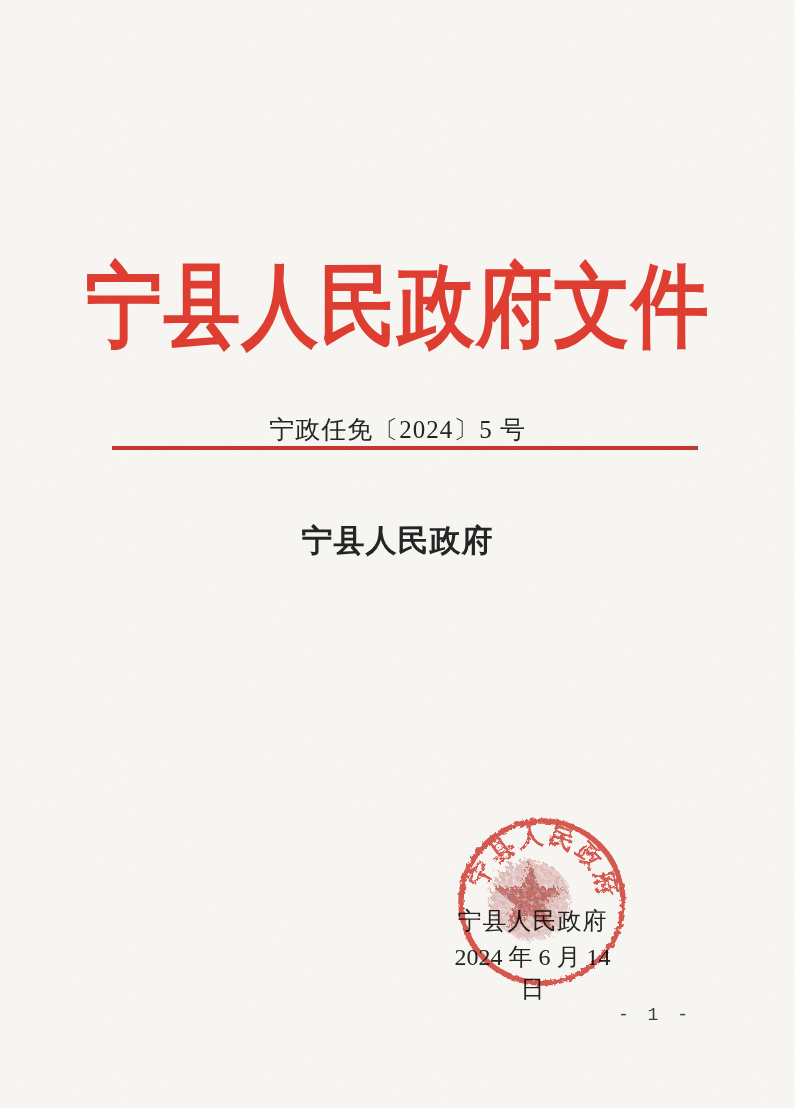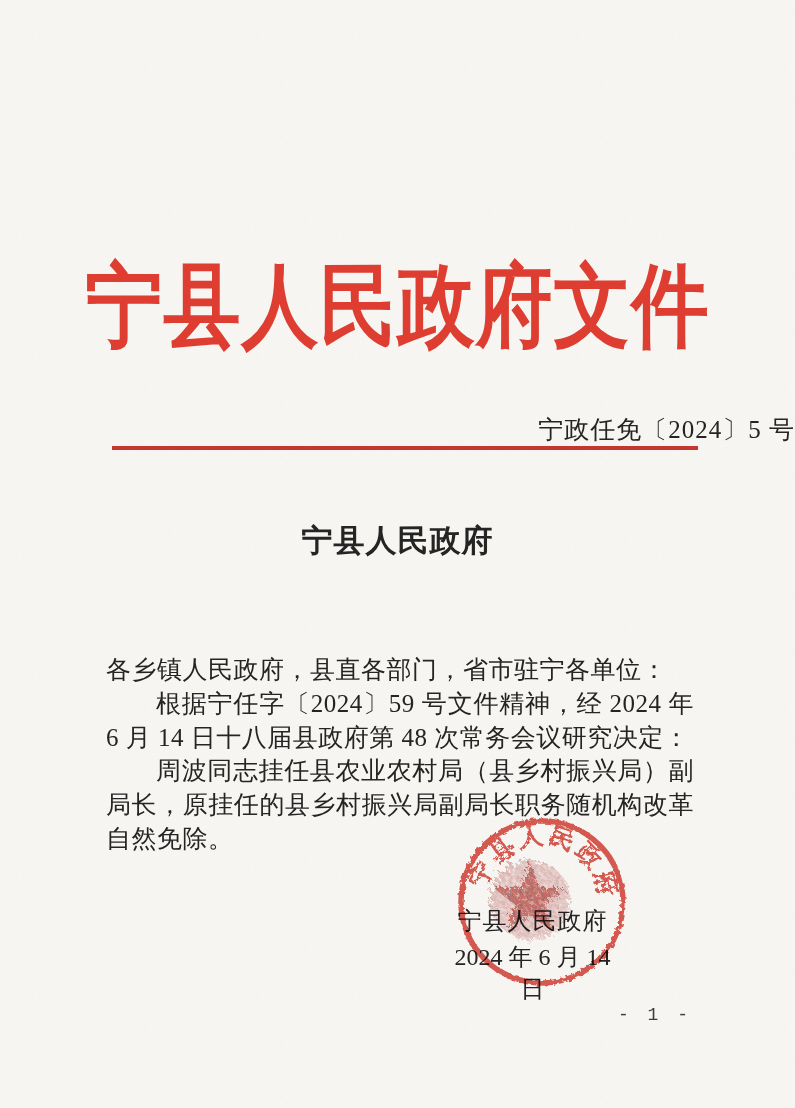--- a/index.html
+++ b/index.html
@@ -26,21 +26,21 @@
     color: var(--header_red, #e23b2e);
     transform: scaleY(1.18);
     transform-origin: top center;
     white-space: nowrap;
   }
   .doc-number {
     position: absolute;
     top: 413px;
     left: 0;
     width: 795px;
-    text-align: right;
+    text-align: center;
     font-size: 25px;
     letter-spacing: 1px;
   }
   .red-divider {
     position: absolute;
     top: 446px;
     left: 112px;
     width: 586px;
     height: 4px;
     background: var(--divider_red, #c4352c);
@@ -125,25 +125,20 @@
   <div class="letterhead-title">宁县人民政府文件</div>
 
   <div class="doc-number">宁政任免〔2024〕5 号</div>
 
   <div class="red-divider"></div>
 
   <div class="doc-title">
     <div>宁县人民政府</div>
   </div>
 
-  <div class="body-text">
-    <p>各乡镇人民政府，县直各部门，省市驻宁各单位：</p>
-    <p class="indent">根据宁任字〔2024〕59 号文件精神，经 2024 年 6 月 14 日十八届县政府第 48 次常务会议研究决定：</p>
-    <p class="indent">周波同志挂任县农业农村局（县乡村振兴局）副局长，原挂任的县乡村振兴局副局长职务随机构改革自然免除。</p>
-  </div>
 
   <div class="signature">宁县人民政府</div>
 
   <div class="sign-date">2024 年 6 月 14 日</div>
 
   <svg class="seal" viewBox="0 0 180 180">
     <defs>
       <filter id="sealRough" x="-20%" y="-20%" width="140%" height="140%">
         <feTurbulence type="fractalNoise" baseFrequency="0.25" numOctaves="3" seed="7" result="n"></feTurbulence>
         <feDisplacementMap in="SourceGraphic" in2="n" scale="5"></feDisplacementMap>

